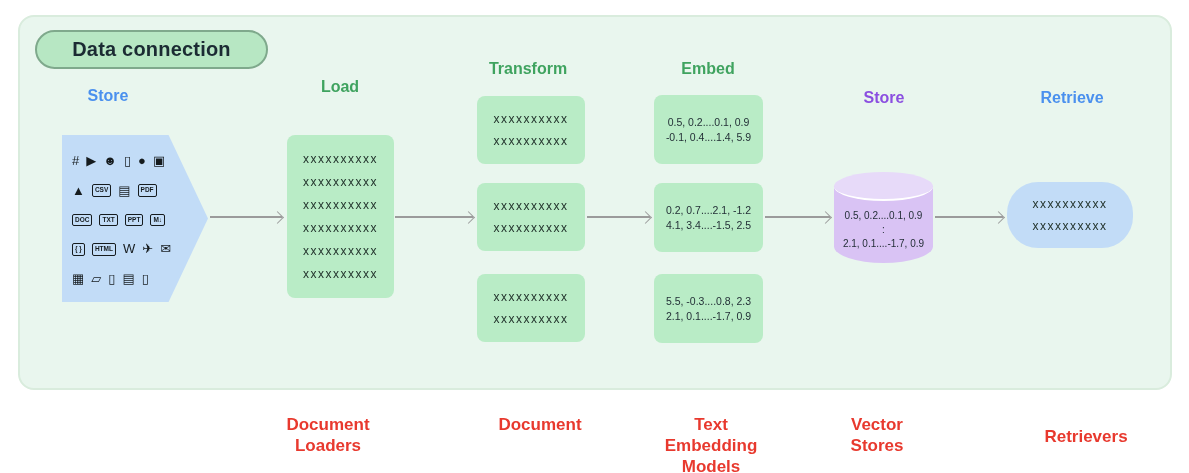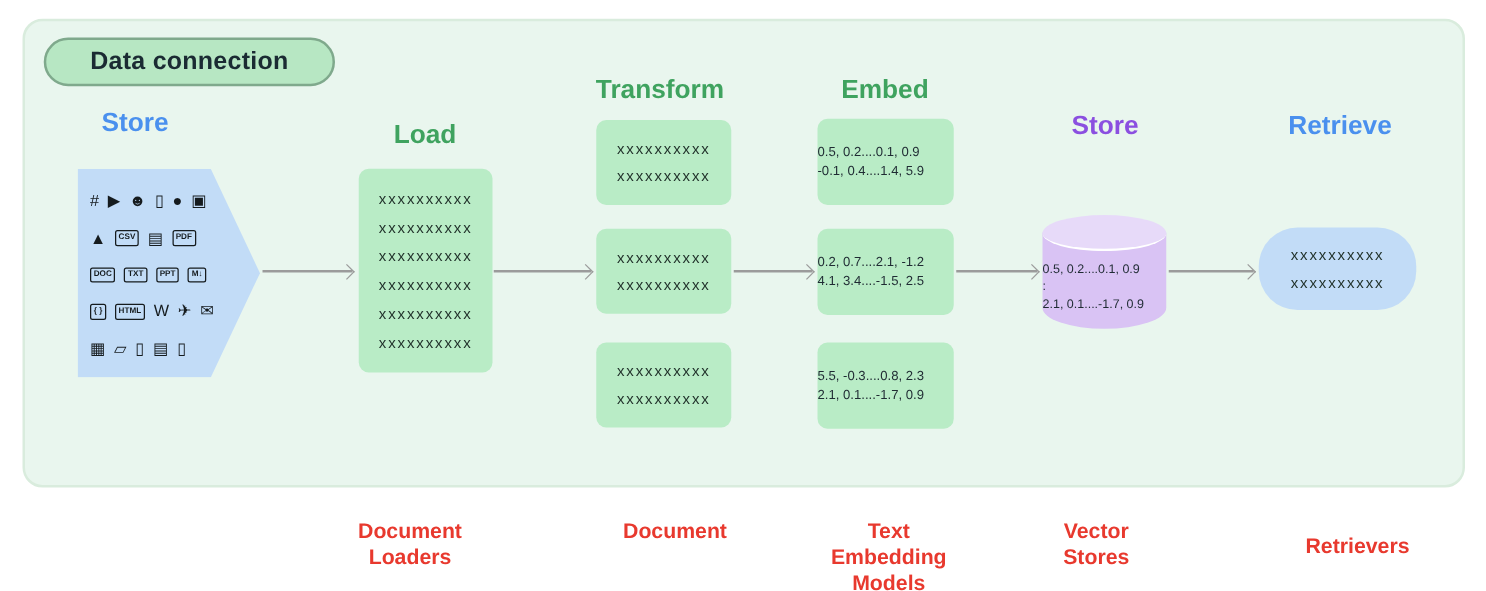--- a/index.html
+++ b/index.html
@@ -12,23 +12,23 @@
     position:absolute;left:18px;top:15px;width:1154px;height:375px;
     background:var(--panel-bg);border:2px solid var(--panel-border);border-radius:16px;
     box-sizing:border-box;
   }
   .badge{
     position:absolute;left:35px;top:30px;width:233px;height:39px;
     background:var(--badge-bg);border:2px solid var(--badge-border);border-radius:20px;
     display:flex;align-items:center;justify-content:center;box-sizing:border-box;
     font-size:20px;font-weight:bold;color:#1b2b33;letter-spacing:.2px;
   }
-  .hdr{position:absolute;transform:translateX(-50%);font-size:21px;font-weight:bold;white-space:nowrap;}
+  .hdr{position:absolute;transform:translateX(-50%);font-size:16px;font-weight:bold;white-space:nowrap;}
   .h-source{left:108px;top:87px;color:var(--blue);}
-  .h-load{left:340px;top:96px;color:var(--green);}
+  .h-load{left:340px;top:78px;color:var(--green);}
   .h-transform{left:528px;top:60px;color:var(--green);}
   .h-embed{left:708px;top:60px;color:var(--green);}
   .h-store{left:884px;top:89px;color:var(--purple);}
   .h-retrieve{left:1072px;top:89px;color:var(--blue);}
 
   .pentagon{
     position:absolute;left:62px;top:135px;width:146px;height:167px;
     background:var(--blue-shape);
     -webkit-clip-path:polygon(0 0,73% 0,100% 50%,73% 100%,0 100%);
     clip-path:polygon(0 0,73% 0,100% 50%,73% 100%,0 100%);
@@ -44,21 +44,21 @@
   }
 
   .gbox{position:absolute;background:var(--green-box);border-radius:8px;box-sizing:border-box;}
   .load-box{left:287px;top:135px;width:107px;height:163px;display:flex;flex-direction:column;justify-content:center;}
   .xline{font-size:12px;letter-spacing:1.5px;line-height:23px;color:#22332c;text-align:center;white-space:nowrap;}
   .t-box{left:477px;width:108px;height:68px;display:flex;flex-direction:column;justify-content:center;}
   .t1{top:96px}.t2{top:183px}.t3{top:274px}
   .xline-sm{font-size:12px;letter-spacing:1.5px;line-height:22px;color:#22332c;text-align:center;white-space:nowrap;}
   .e-box{left:654px;width:109px;height:69px;display:flex;flex-direction:column;justify-content:center;}
   .e1{top:95px}.e2{top:183px}.e3{top:274px}
-  .numline{font-size:10.5px;line-height:15px;color:#1f2b33;text-align:left;white-space:nowrap;}
+  .numline{font-size:10.5px;line-height:15px;color:#1f2b33;text-align:center;white-space:nowrap;}
 
   .cylinder{position:absolute;left:834px;top:172px;width:99px;height:91px;}
   .cyl-body{
     position:absolute;left:0;right:0;top:14px;bottom:0;background:var(--cylinder-body);
     border-radius:0 0 50px 50px / 0 0 17px 17px;
   }
   .cyl-top{
     position:absolute;left:0;right:0;top:0;height:29px;background:var(--cylinder-top);
     border-radius:50%;border-bottom:2.5px solid #ffffff;box-sizing:border-box;z-index:2;
   }

